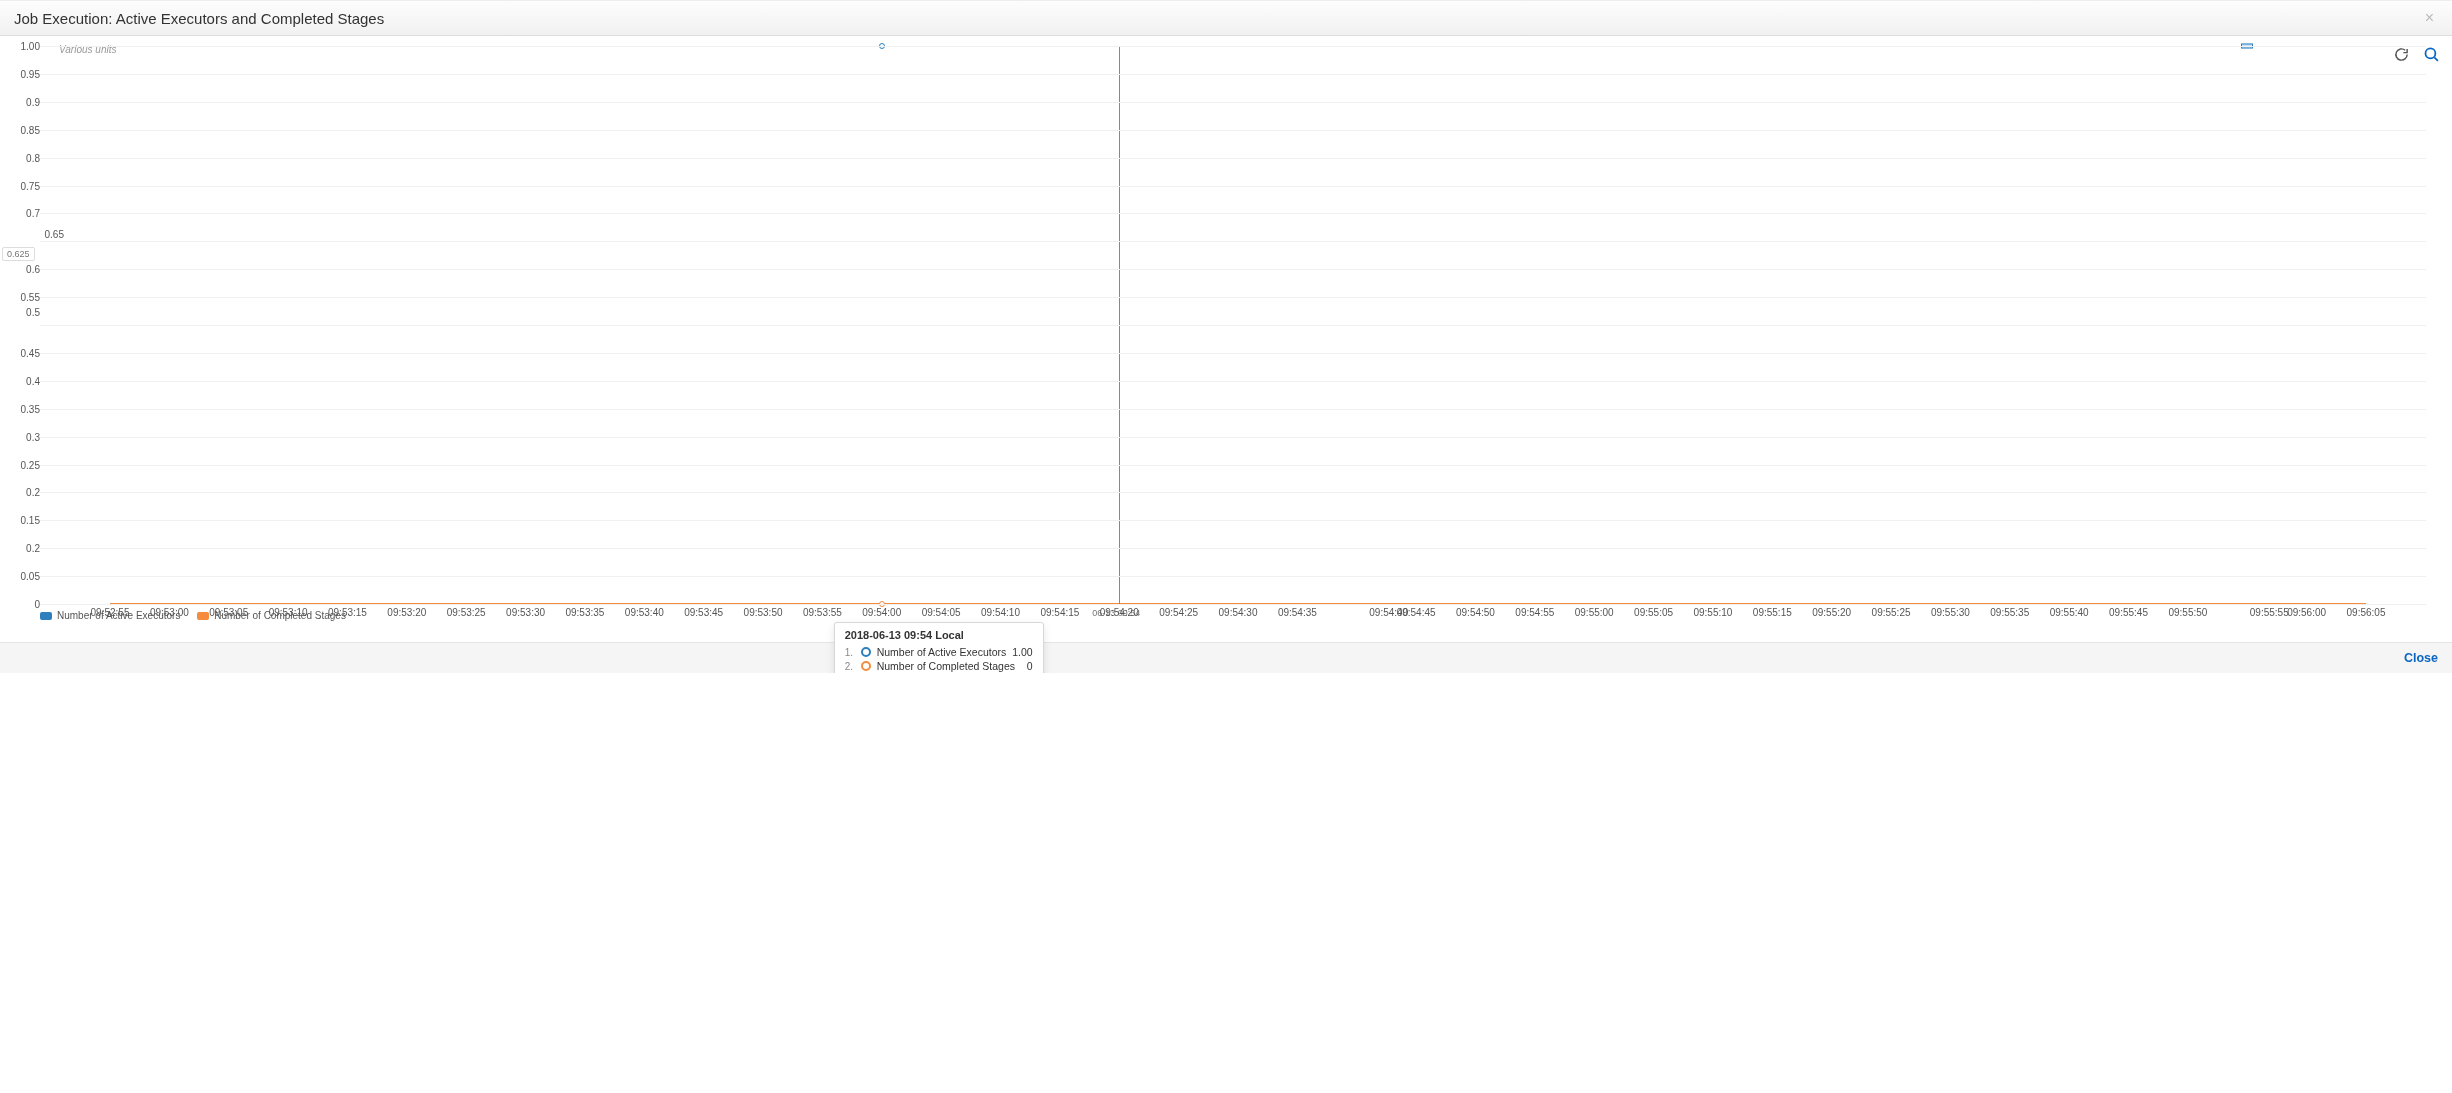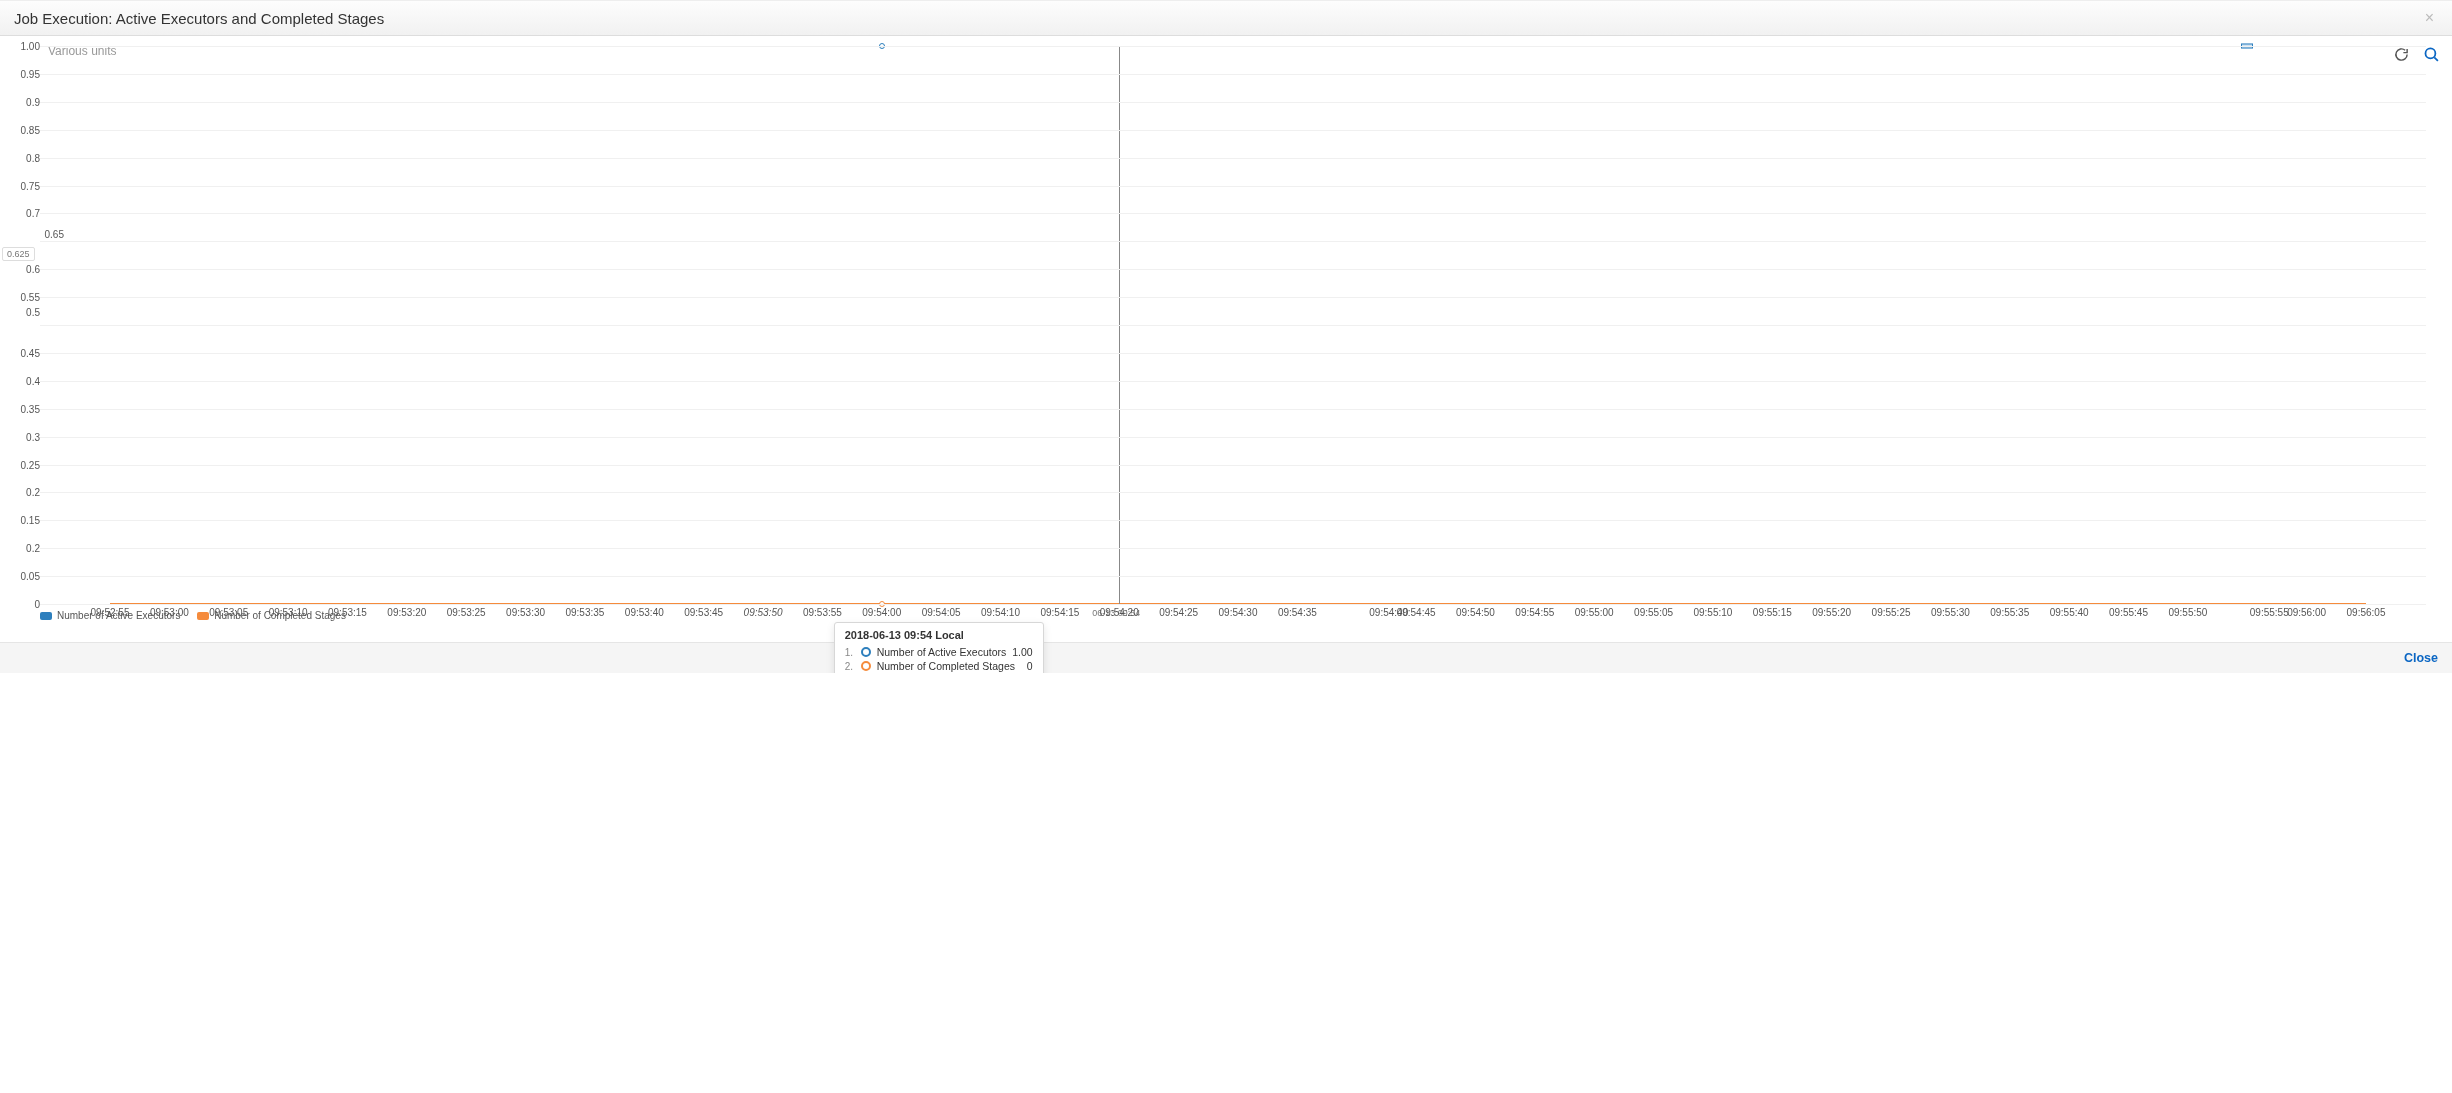--- a/index.html
+++ b/index.html
@@ -49,23 +49,24 @@
     transform: translateY(-50%);
   }
   .grid-line {
     position: absolute;
     left: 0; right: 0;
     border-top: 1px solid #f0f0f0;
   }
   .unit-label {
     position: absolute;
     top: -2px;
-    left: 8px;
-    font-size: 12px;
+    left: 19px;
+    font-size: 10px;
     color: #999;
+    font-style: italic;
   }
   .plot {
     position: absolute;
     left: 70px;
     right: 60px;
     top: 0;
     bottom: 0;
   }
   .data-line {
     position: absolute;
@@ -197,21 +198,21 @@
         <span class="x-axis-label" style="left: 2.63158%;">09:53:00</span>
         <span class="x-axis-label" style="left: 5.26316%;">09:53:05</span>
         <span class="x-axis-label" style="left: 7.89474%;">09:53:10</span>
         <span class="x-axis-label" style="left: 10.5263%;">09:53:15</span>
         <span class="x-axis-label" style="left: 13.1579%;">09:53:20</span>
         <span class="x-axis-label" style="left: 15.7895%;">09:53:25</span>
         <span class="x-axis-label" style="left: 18.4211%;">09:53:30</span>
         <span class="x-axis-label" style="left: 21.0526%;">09:53:35</span>
         <span class="x-axis-label" style="left: 23.6842%;">09:53:40</span>
         <span class="x-axis-label" style="left: 26.3158%;">09:53:45</span>
-        <span class="x-axis-label" style="left: 28.9474%; font-style: italic;">09:53:50</span>
+        <span class="x-axis-label" style="left: 28.9474%;">09:53:50</span>
         <span class="x-axis-label" style="left: 31.5789%;">09:53:55</span>
         <span class="x-axis-label" style="left: 34.2105%;">09:54:00</span>
         <span class="x-axis-label" style="left: 36.8421%;">09:54:05</span>
         <span class="x-axis-label" style="left: 39.4737%;">09:54:10</span>
         <span class="x-axis-label" style="left: 42.1053%;">09:54:15</span>
         <span class="x-axis-label" style="left: 44.7368%;">09:54:20</span>
         <span class="x-axis-label" style="left: 47.3684%;">09:54:25</span>
         <span class="x-axis-label" style="left: 50%;">09:54:30</span>
         <span class="x-axis-label" style="left: 52.6316%;">09:54:35</span>
         <span class="x-axis-label" style="left: 55.2632%; margin-left: 32px;">09:54:40</span>

